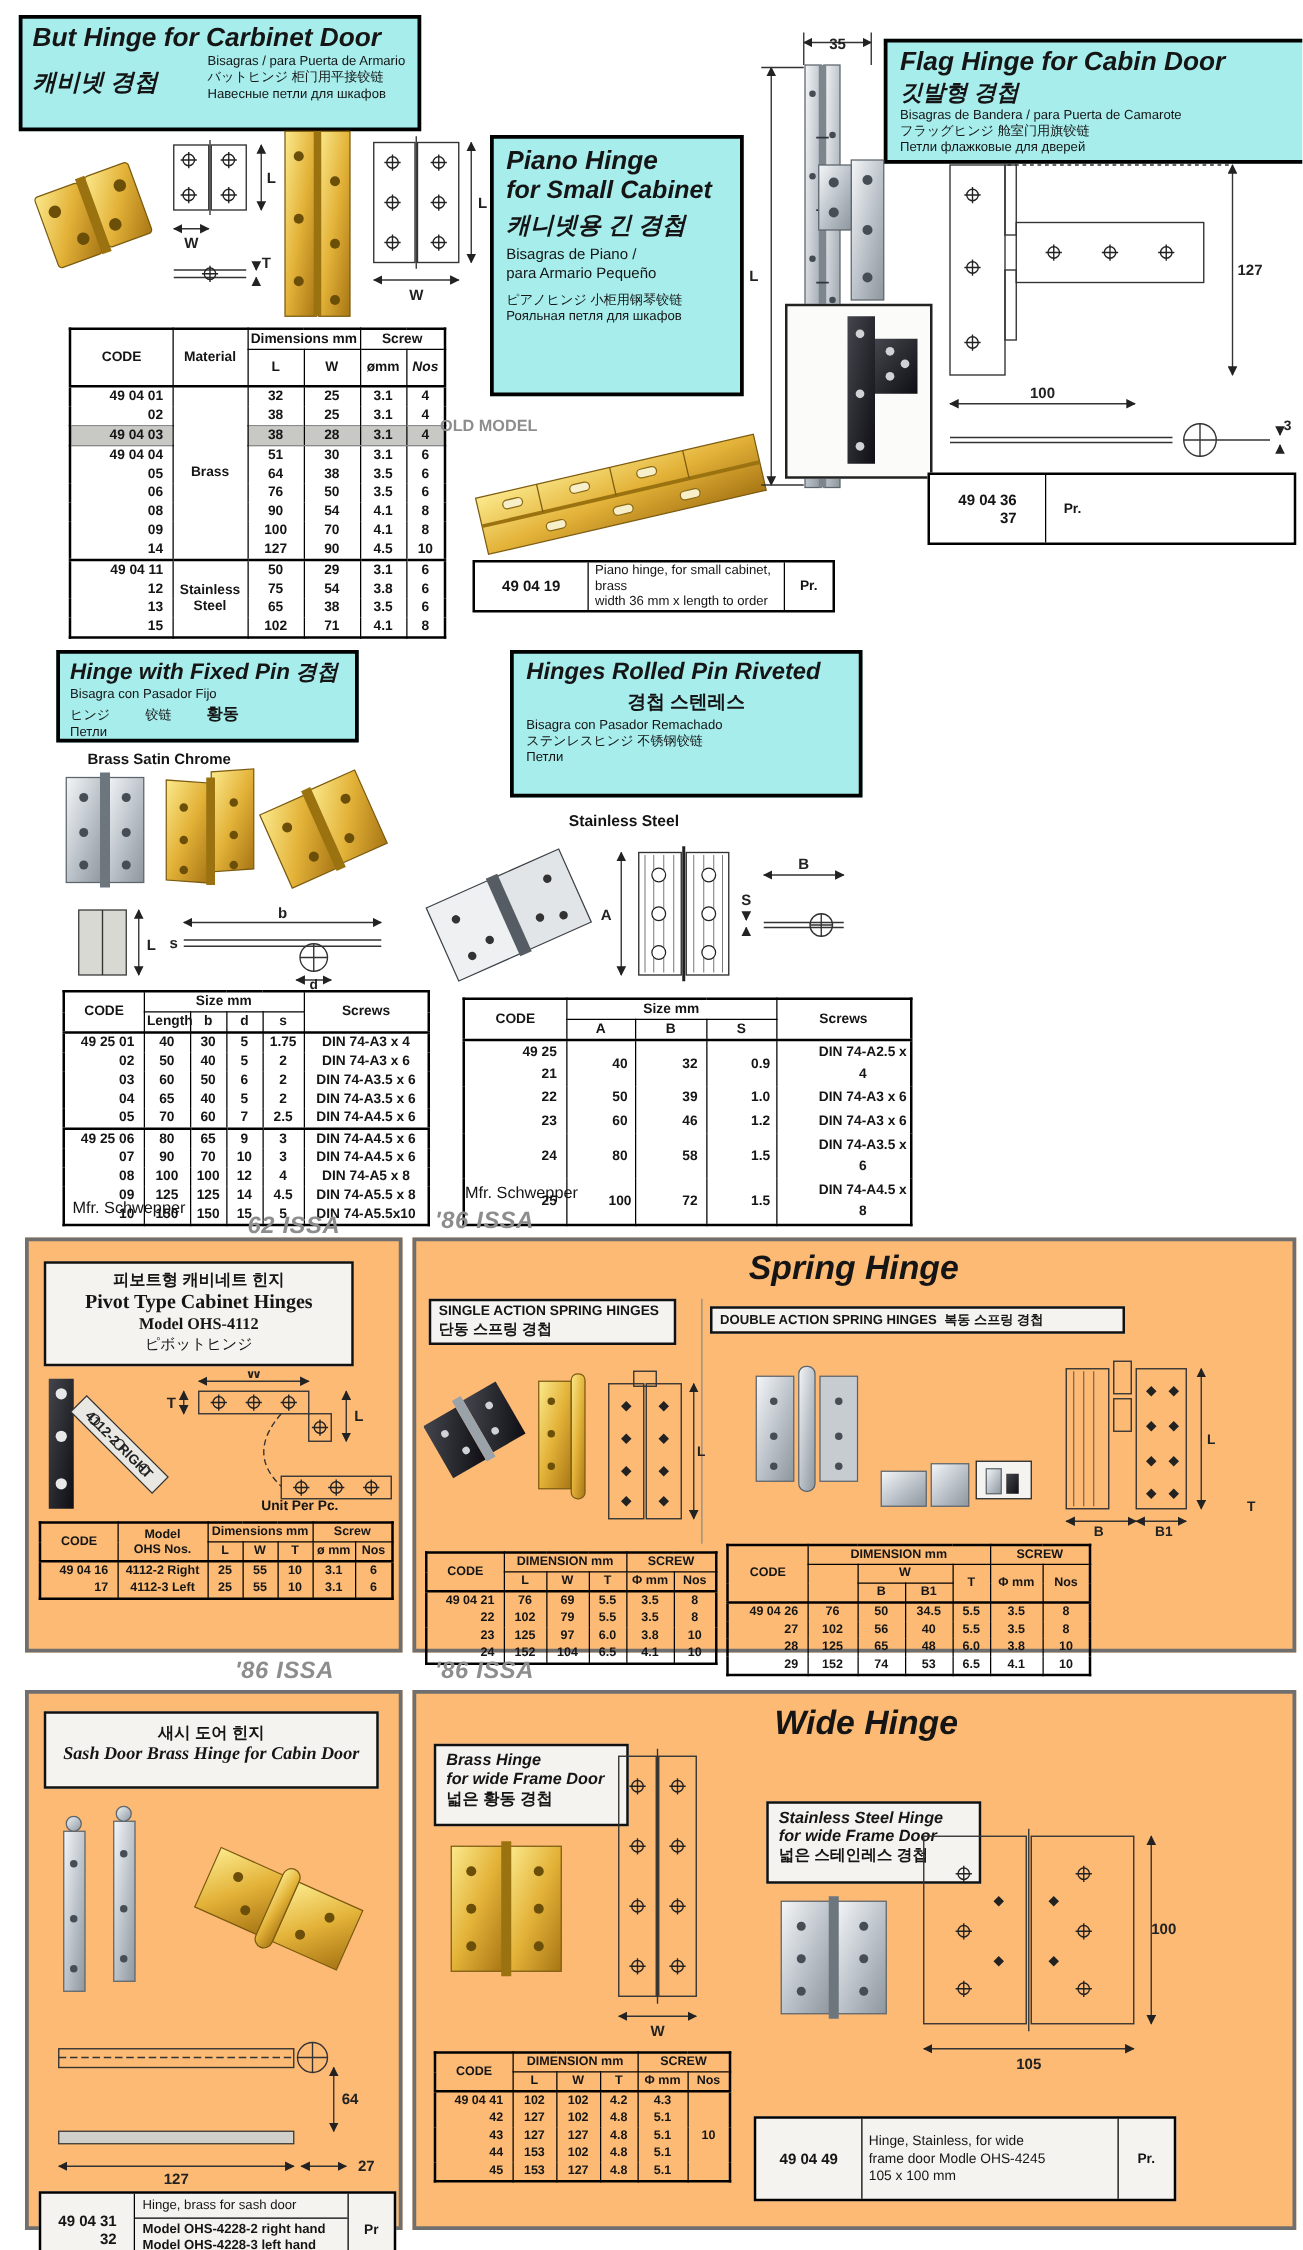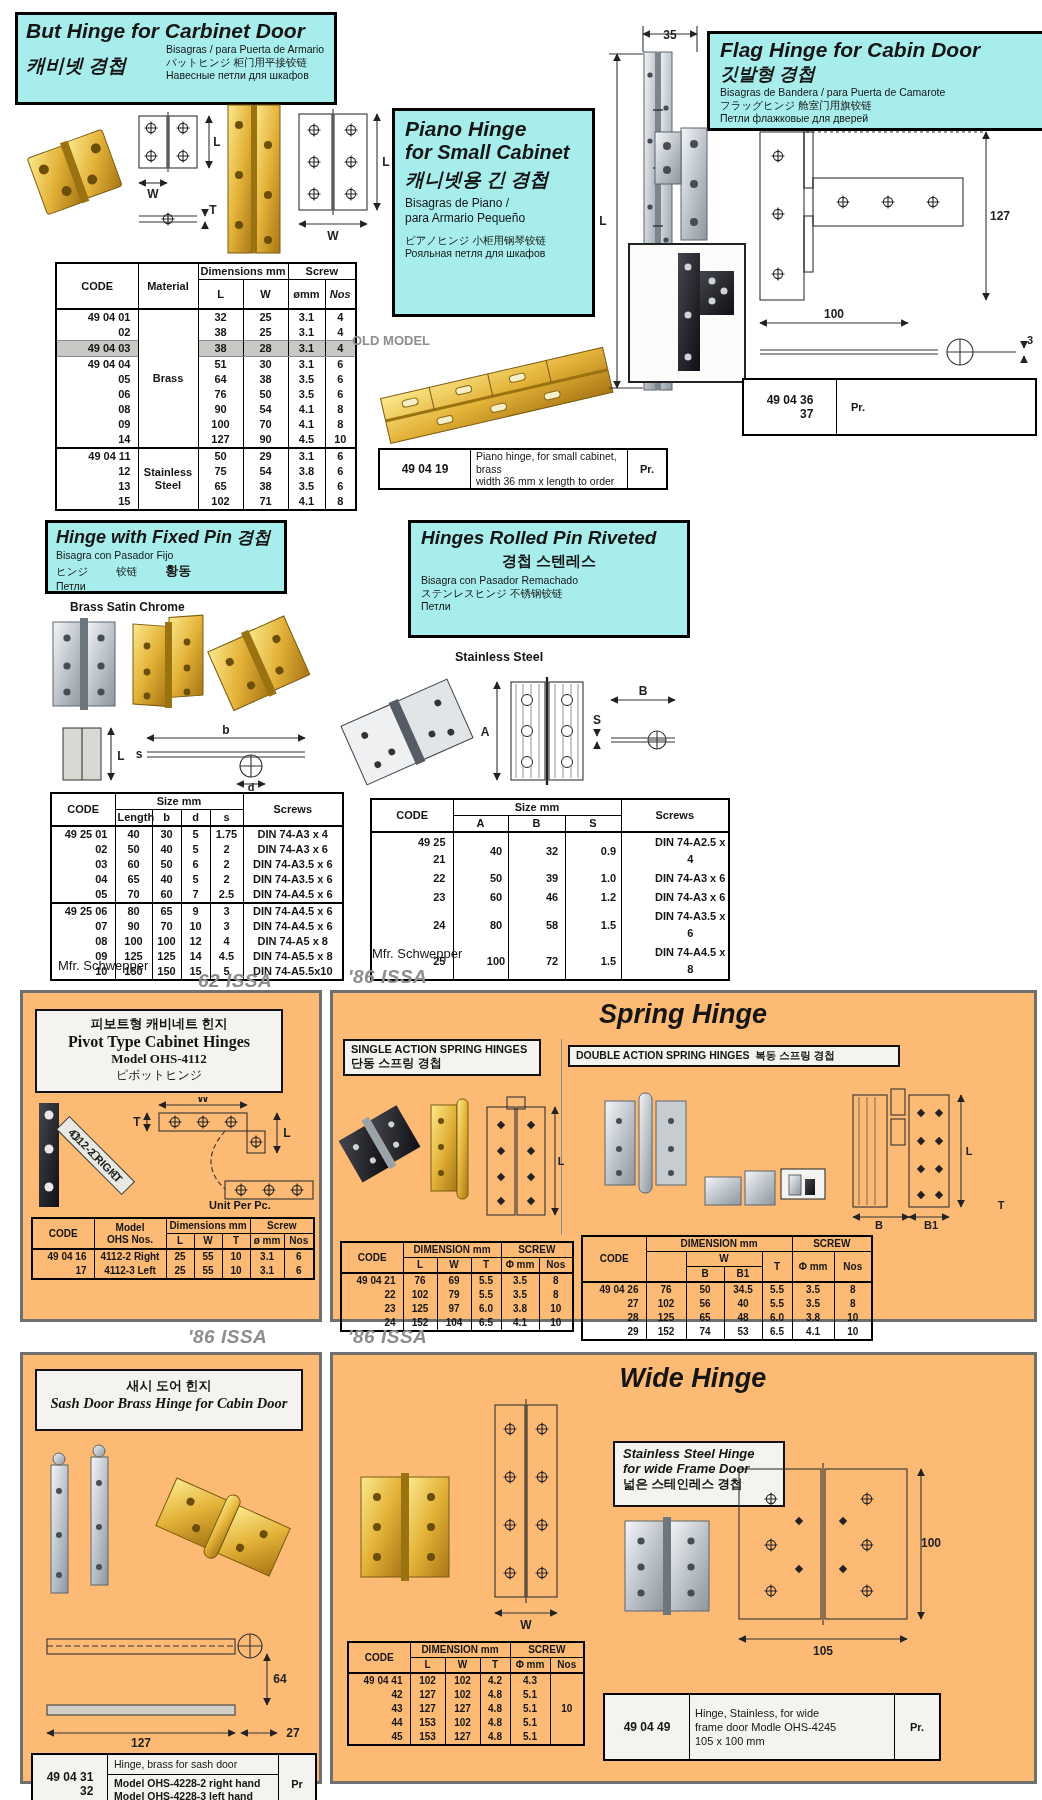--- a/index.html
+++ b/index.html
@@ -1043,20 +1043,25 @@
         <div style="padding:0 6px;font-weight:bold;">Model OHS-4228-3 left hand</div>
       </div>
       <div class="np" style="width:28px;">Pr</div>
     </div>
   </div>
 
   
   <div class="abs issa" style="left:348px;top:1326px;">'86 ISSA</div>
   <div class="abs panel" style="left:330px;top:1352px;width:707px;height:432px;">
     <div class="abs bi" style="left:210px;top:8px;width:300px;text-align:center;font-size:27px;">Wide Hinge</div>
+    <div class="abs wbox" style="left:14px;top:40px;width:156px;height:66px;padding:3px 8px;">
+      <div class="bi" style="font-size:13px;">Brass Hinge</div>
+      <div class="bi" style="font-size:13px;">for wide Frame Door</div>
+      <div style="font-size:13px;font-weight:bold;">넓은 황동 경첩</div>
+    </div>
     <div class="abs wbox" style="left:280px;top:86px;width:172px;height:66px;padding:3px 8px;">
       <div class="bi" style="font-size:13px;">Stainless Steel Hinge</div>
       <div class="bi" style="font-size:13px;">for wide Frame Door</div>
       <div style="font-size:12.5px;font-weight:bold;">넓은 스테인레스 경첩</div>
     </div>
     <svg class="abs" style="left:20px;top:112px;" width="108" height="126">
       <rect x="8" y="10" width="42" height="100" fill="url(#gold)" stroke="#7c5b10"></rect>
       <rect x="54" y="10" width="42" height="100" fill="url(#gold)" stroke="#7c5b10"></rect>
       <rect x="48" y="6" width="8" height="108" fill="#9a7210"></rect>
       <circle cx="24" cy="30" r="4" fill="#6b4e08"></circle>

